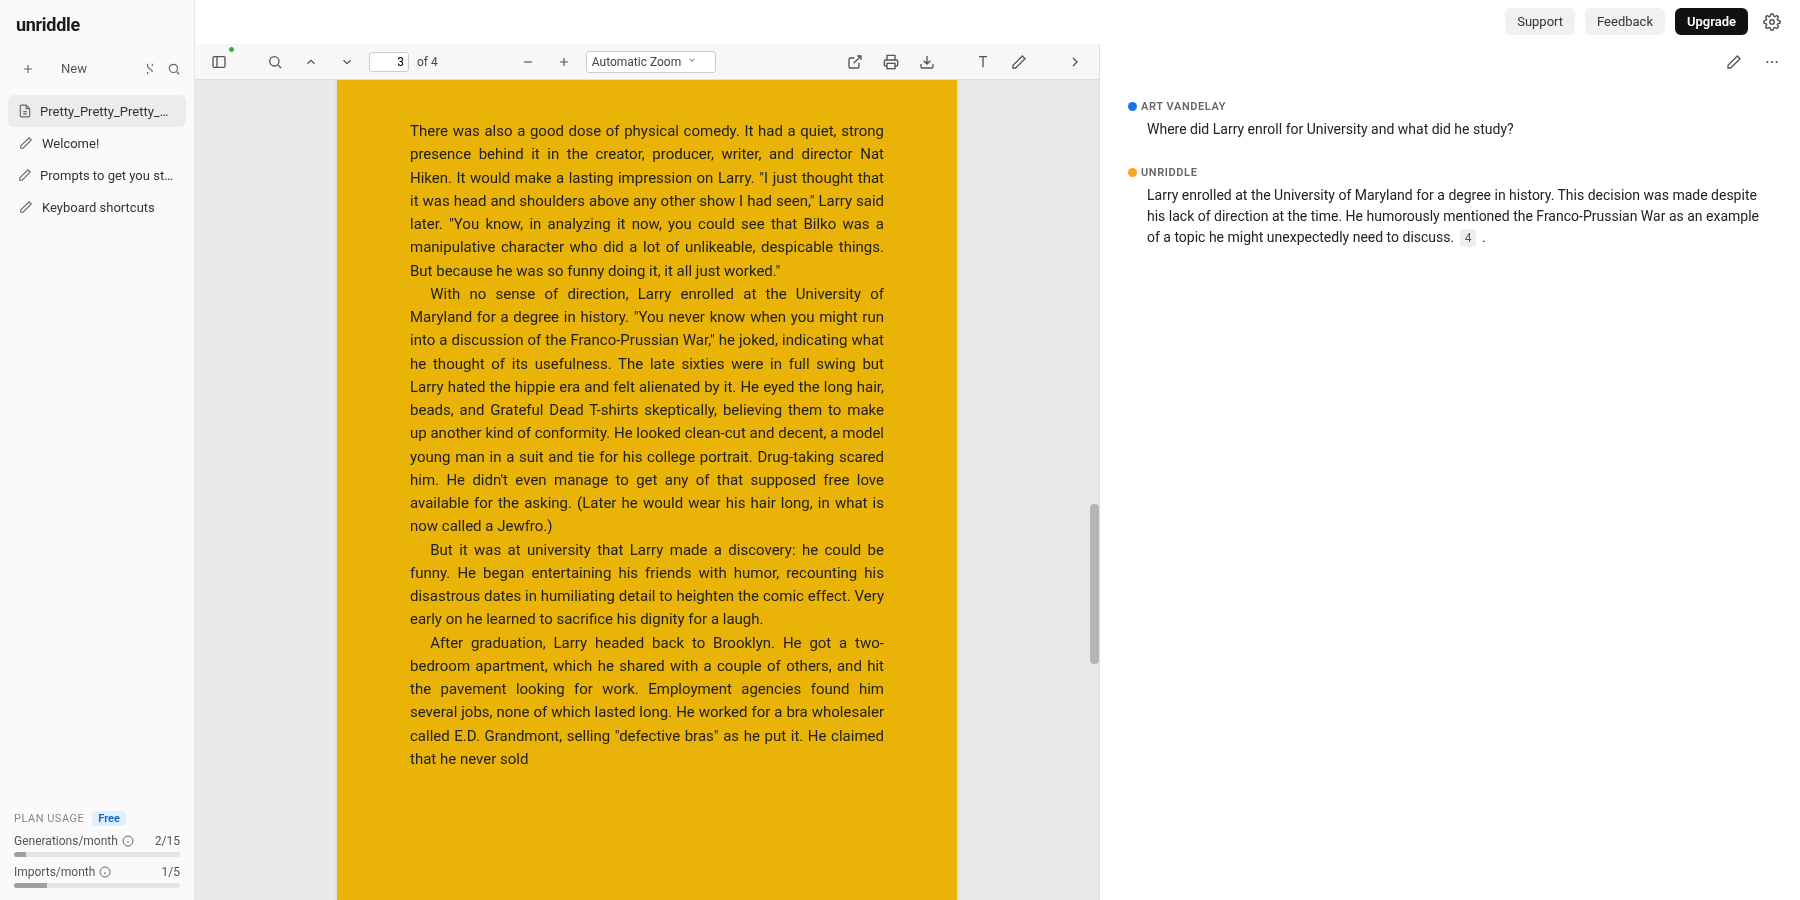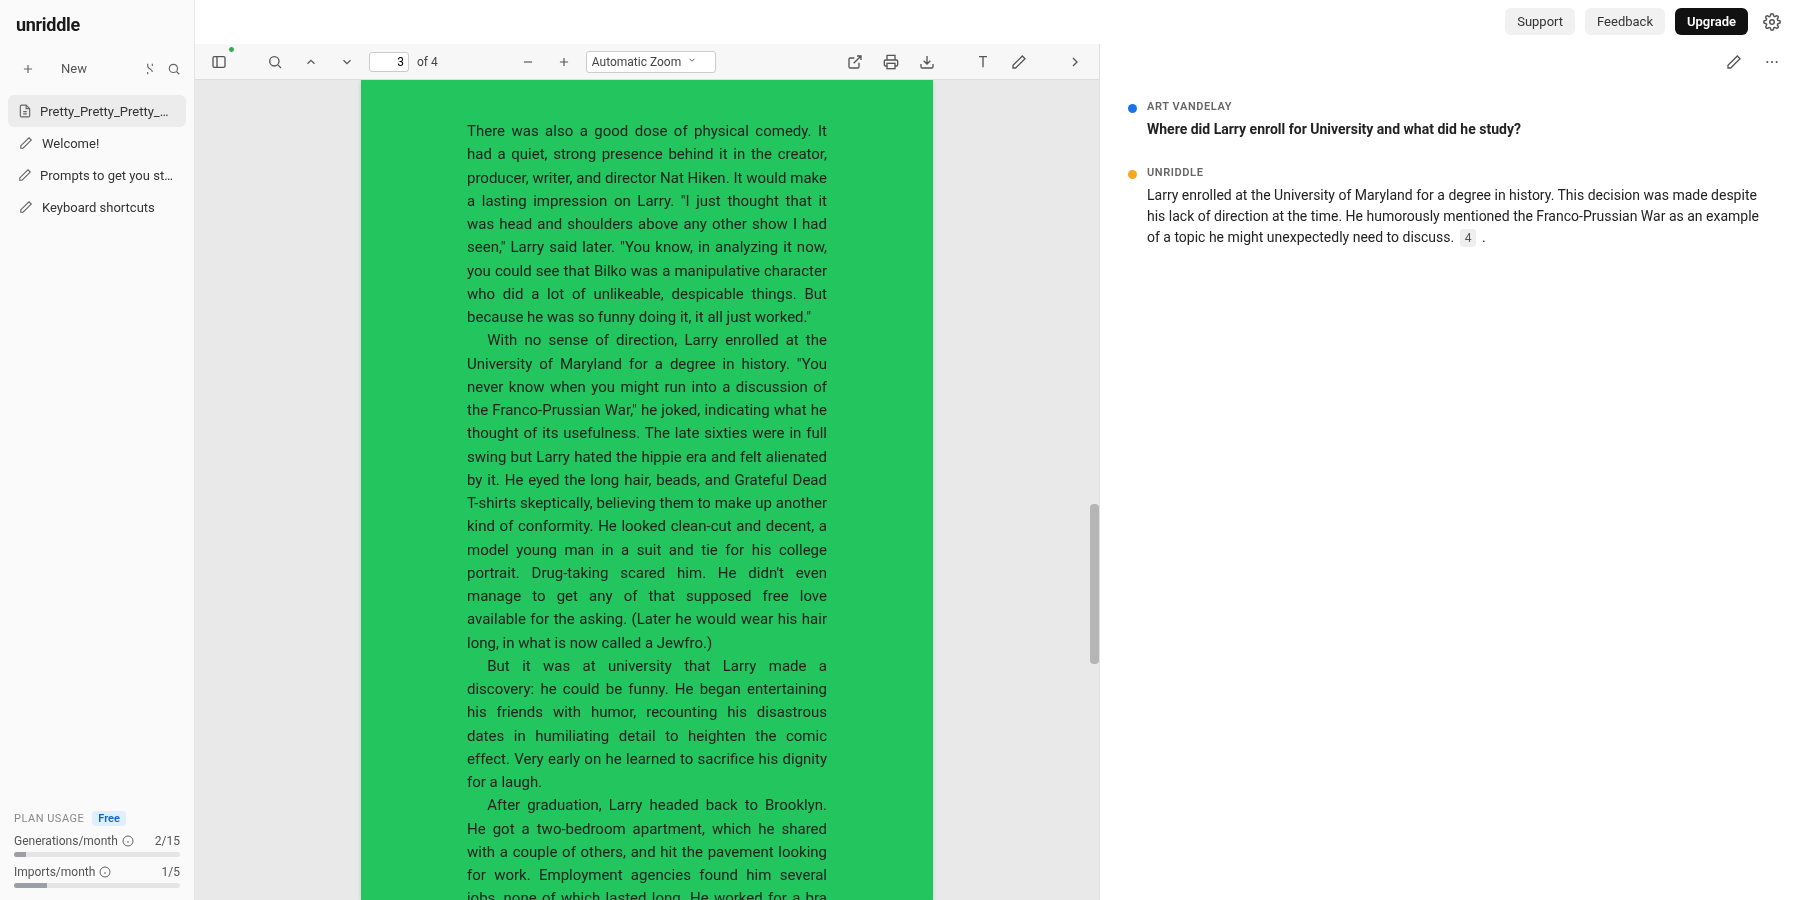--- a/index.html
+++ b/index.html
@@ -24,36 +24,36 @@
 .btn{padding:6px 12px;border-radius:6px;font-size:13px;cursor:pointer;border:none;background:#f1f1f1;color:#333}
 .btn.dark{background:#111;color:#fff;font-weight:600}
 .icon-btn{width:28px;height:28px;display:flex;align-items:center;justify-content:center;color:#555;cursor:pointer;border-radius:4px}
 .content{flex:1;display:flex;min-height:0}
 .pdf-pane{flex:1;display:flex;flex-direction:column;min-width:0;background:#e9e9e9;border-right:1px solid #e0e0e0;position:relative}
 .pdf-toolbar{height:36px;background:#f7f7f7;border-bottom:1px solid #ddd;display:flex;align-items:center;padding:0 10px;gap:8px;font-size:12px;color:#444}
 .pdf-toolbar .sep{width:12px}
 .pg-input{width:40px;text-align:right;border:1px solid #ccc;border-radius:3px;padding:2px 4px;font-size:12px}
 .zoom-sel{border:1px solid #ccc;border-radius:3px;padding:3px 18px 3px 5px;font-size:12px;background:#fff;position:relative;display:flex;align-items:flex-start;gap:6px}
 .pdf-scroll{flex:1;overflow:auto;display:flex;justify-content:center;padding:0 20px}
-.page{width:572px;background:#22c55e;box-shadow:0 1px 4px rgba(0,0,0,.15);padding:40px 106px 30px;font-family:Georgia,"Times New Roman",serif;font-size:15px;line-height:1.55;color:#222;text-align:justify;position:relative}
+.page{width:620px;background:#eab308;box-shadow:0 1px 4px rgba(0,0,0,.15);padding:40px 73px 30px;font-family:Georgia,"Times New Roman",serif;font-size:15px;line-height:1.55;color:#222;text-align:justify;position:relative}
 .page p{margin-bottom:0;text-indent:1.35em}
 .page p.first{text-indent:0}
 .pgnum{position:absolute;bottom:16px;left:0;right:0;text-align:center;font-size:13px;color:#444}
 .scroll-thumb{position:absolute;right:0;top:460px;width:9px;height:160px;background:#b5b5b5;border-radius:4px}
 .chat-pane{width:700px;display:flex;flex-direction:column}
 .chat-head{height:36px;display:flex;align-items:center;justify-content:flex-end;gap:10px;padding:0 14px}
 .chat-body{flex:1;overflow:auto;padding:20px 28px}
 .msg{margin-bottom:26px}
-.msg-head{display:flex;align-items:flex-end;gap:10px;margin-bottom:6px}
+.msg-head{display:flex;align-items:center;gap:4px;margin-bottom:6px}
 .dot{width:9px;height:9px;border-radius:50%}
 .dot.blue{background:#1a73e8}
 .dot.orange{background:#f5a623}
 .msg-name{font-size:11px;letter-spacing:.6px;color:#666;font-weight:600}
 .msg-text{font-size:14px;color:#222;line-height:1.5;margin-left:19px}
-.msg-text.q{font-weight:700}
+.msg-text.q{font-weight:400}
 .cite{display:inline-block;background:#eee;border-radius:4px;padding:0 5px;font-size:12px;color:#555;margin:0 2px}
 svg{display:block}
 .badge-dot{position:absolute;top:-2px;right:-2px;width:7px;height:7px;background:#34a853;border-radius:50%;border:1px solid #fff}
 .tbi{position:relative}
 </style>
 </head>
 <body>
 
 <div class="sidebar">
   <div class="brand">unriddle</div>

